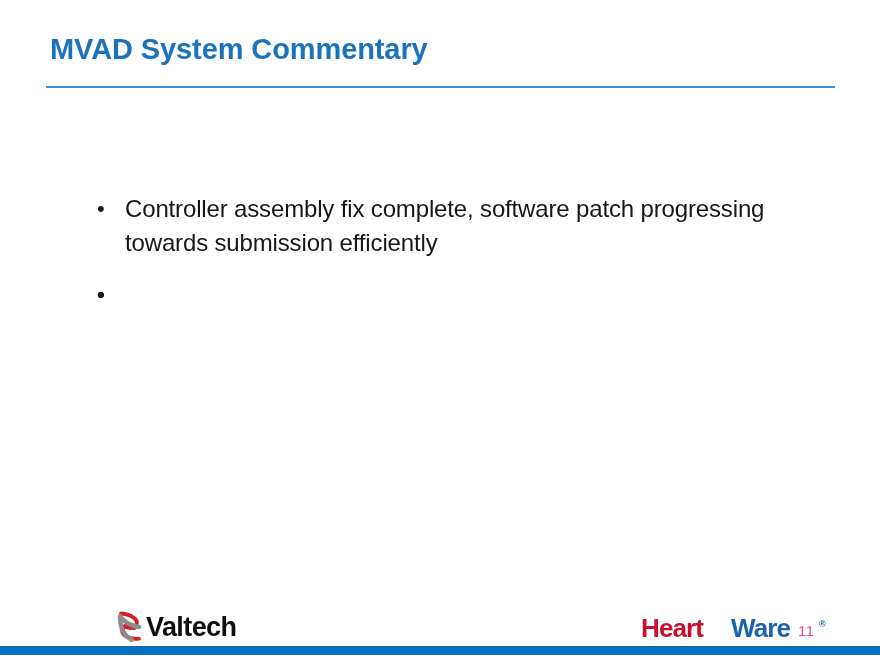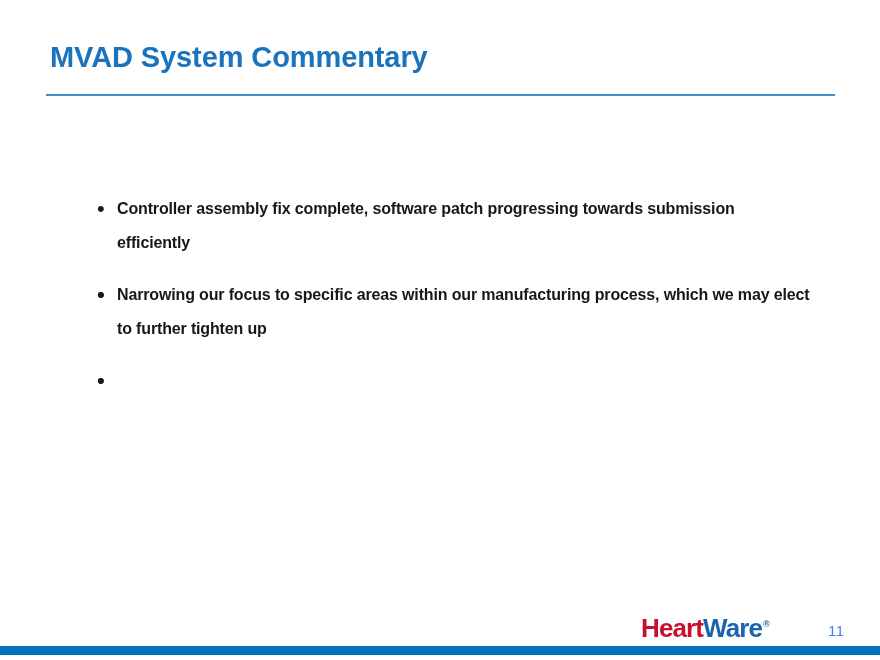--- a/index.html
+++ b/index.html
@@ -19,21 +19,21 @@
     width: 880px;
     height: 660px;
     background: #ffffff;
     box-sizing: border-box;
   }
 
   
   .title-area {
     position: absolute;
     left: 0;
-    top: 36px;
+    top: 28px;
     width: 764px;
     height: 62px;
   }
   .slide-title {
     position: absolute;
     left: 50px;
     top: 0;
     font-size: 29px;
     font-weight: bold;
     color: #1b72bd;
@@ -72,26 +72,26 @@
     left: 97px;
     top: 0;
     width: 20px;
     font-size: 22px;
     line-height: 33.5px;
     color: #1a1a1a;
     text-align: left;
   }
   .bullet-text {
     display: block;
-    margin-left: 20px;
-    font-size: 16px;
+    margin-left: 28px;
+    font-size: 24px;
     line-height: 33.5px;
     color: #17171a;
     letter-spacing: -0.15px;
-    font-weight: bold;
+    font-weight: normal;
   }
 
   
   .footer-bar {
     position: absolute;
     left: 0;
     top: 646px;
     width: 880px;
     height: 9px;
     background: #0670c0;
@@ -122,37 +122,38 @@
   .heartware-logo {
     position: absolute;
     left: 641px;
     top: 615px;
     display: flex;
     align-items: baseline;
     font-size: 26px;
     font-weight: bold;
     letter-spacing: -0.9px;
     line-height: 1;
+    gap: 28px;
   }
   .hw-heart { color: #c8102e; }
   .hw-ware  { color: #1b63ad; text-align: right; }
   .hw-reg {
     color: #1b63ad;
     font-size: 9px;
     font-weight: bold;
     margin-left: 1px;
     position: relative;
     top: -10px;
   }
   .page-number {
     position: absolute;
-    left: 828px;
+    left: 798px;
     top: 623px;
     font-size: 15px;
-    color: #3b82f6;
+    color: #ec4899;
     line-height: 1;
     letter-spacing: 0.5px;
   }
 </style>
 </head>
 <body>
 
 <div class="slide">
 
   <div class="title-area">
@@ -166,33 +167,41 @@
       <span class="bullet-mark">•</span>
       <span class="bullet-text">Controller assembly fix complete, software patch progressing towards submission efficiently</span>
     </div>
 
     <div class="bullet-row">
       <span class="bullet-mark">•</span>
     </div>
 
     <div class="bullet-row">
       <span class="bullet-mark">•</span>
-      <span class="bullet-text">Narrowing our focus to specific areas within our manufacturing process, which we may elect to further tighten up</span>
-    </div>
-
-    <div class="bullet-row">
-      <span class="bullet-mark">•</span>
-    </div>
-
-    <div class="bullet-row">
-      <span class="bullet-mark">•</span>
-    </div>
-
-  </div>
-
+    </div>
+
+    <div class="bullet-row">
+      <span class="bullet-mark">•</span>
+    </div>
+
+    <div class="bullet-row">
+      <span class="bullet-mark">•</span>
+    </div>
+
+  </div>
+
+  <div class="valtech-logo">
+    <svg class="valtech-mark" viewBox="0 0 40 40">
+      <path d="M10 5 C22 6, 30 12, 27 18 C25 22, 18 22, 14 19" fill="none" stroke="#d81f26" stroke-width="4.2" stroke-linecap="round"></path>
+      <path d="M30 33 C18 34, 9 28, 12 22 C14 18, 21 18, 25 21" fill="none" stroke="#d81f26" stroke-width="4.2" stroke-linecap="round"></path>
+      <path d="M9 8 C9 20, 13 30, 22 34" fill="none" stroke="#8c8c8c" stroke-width="5" stroke-linecap="round"></path>
+      <path d="M9 9 C15 15, 22 19, 30 20" fill="none" stroke="#8c8c8c" stroke-width="5" stroke-linecap="round"></path>
+    </svg>
+    <span class="valtech-word">Valtech</span>
+  </div>
 
   <div class="heartware-logo">
     <span class="hw-heart">Heart</span>
       <span class="hw-ware">Ware</span>
       <span class="hw-reg">®</span>
   </div>
 
   <div class="page-number">11</div>
 
   <div class="footer-bar"></div>

